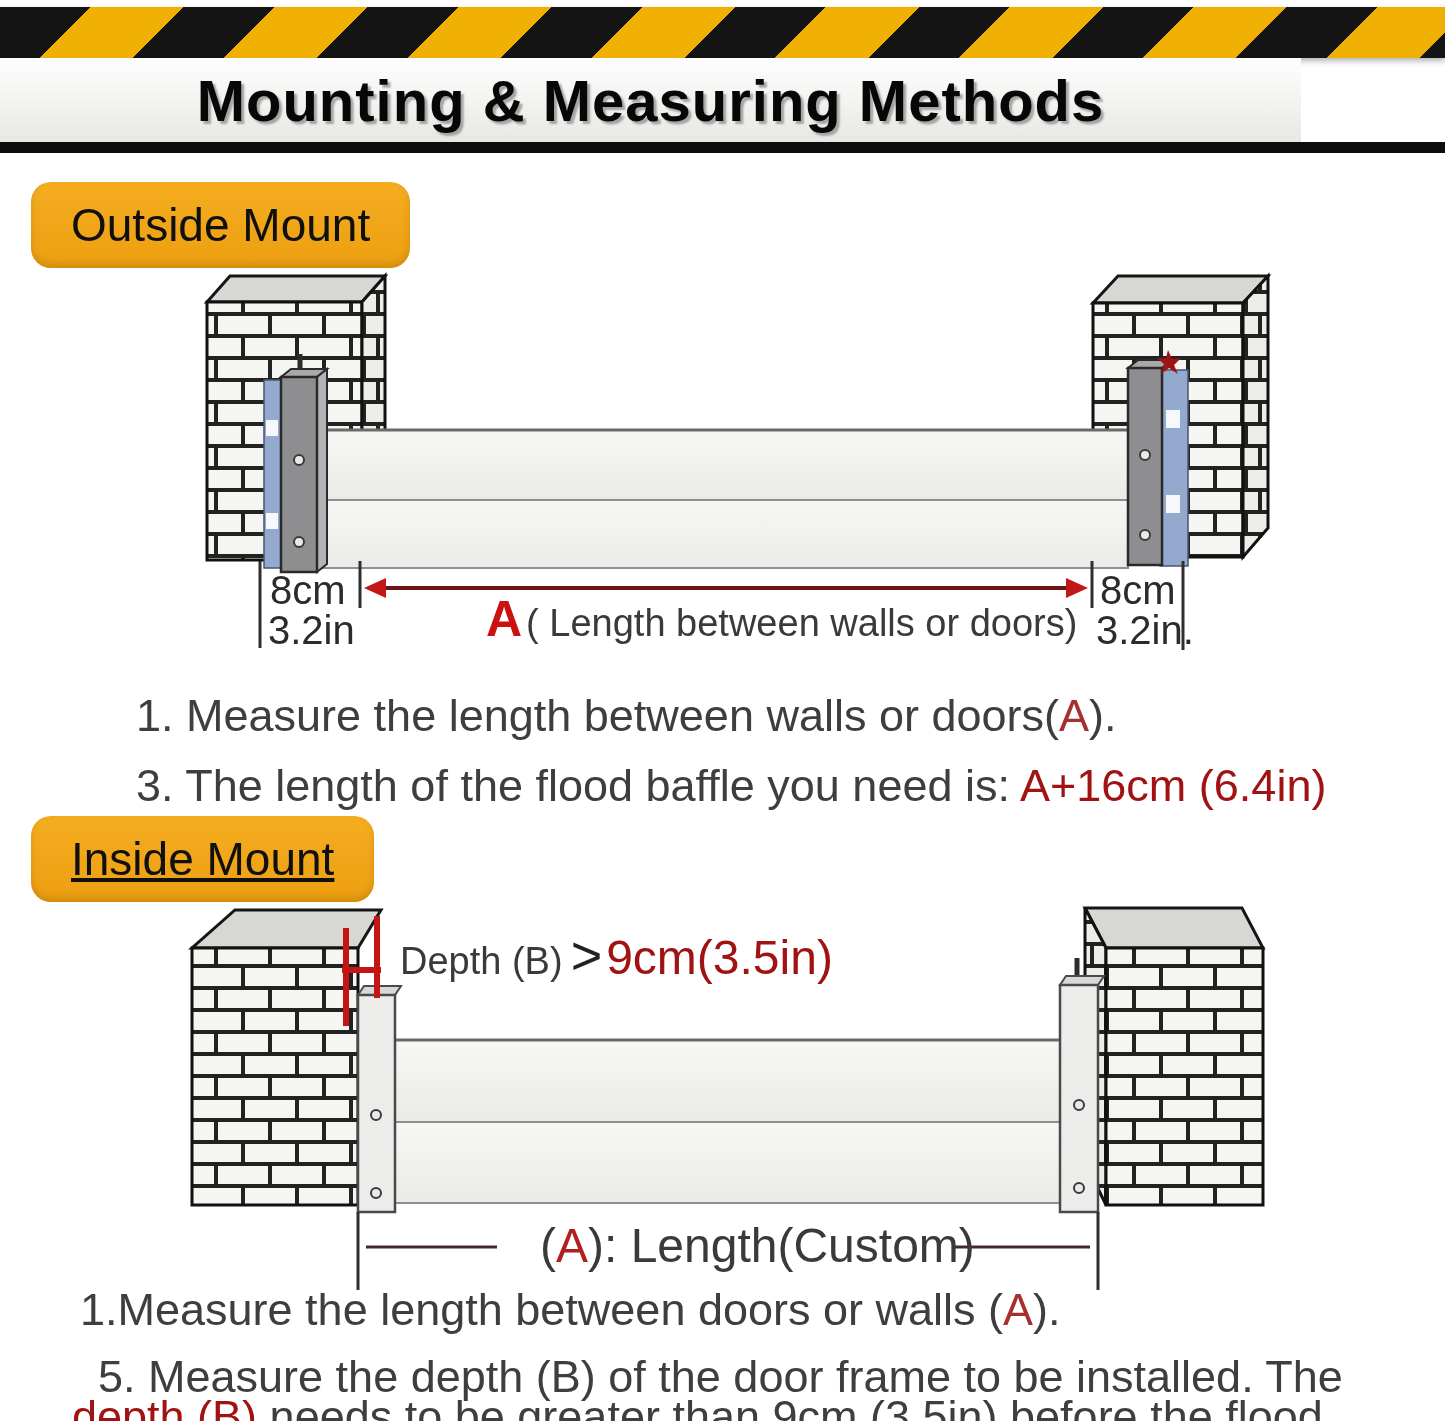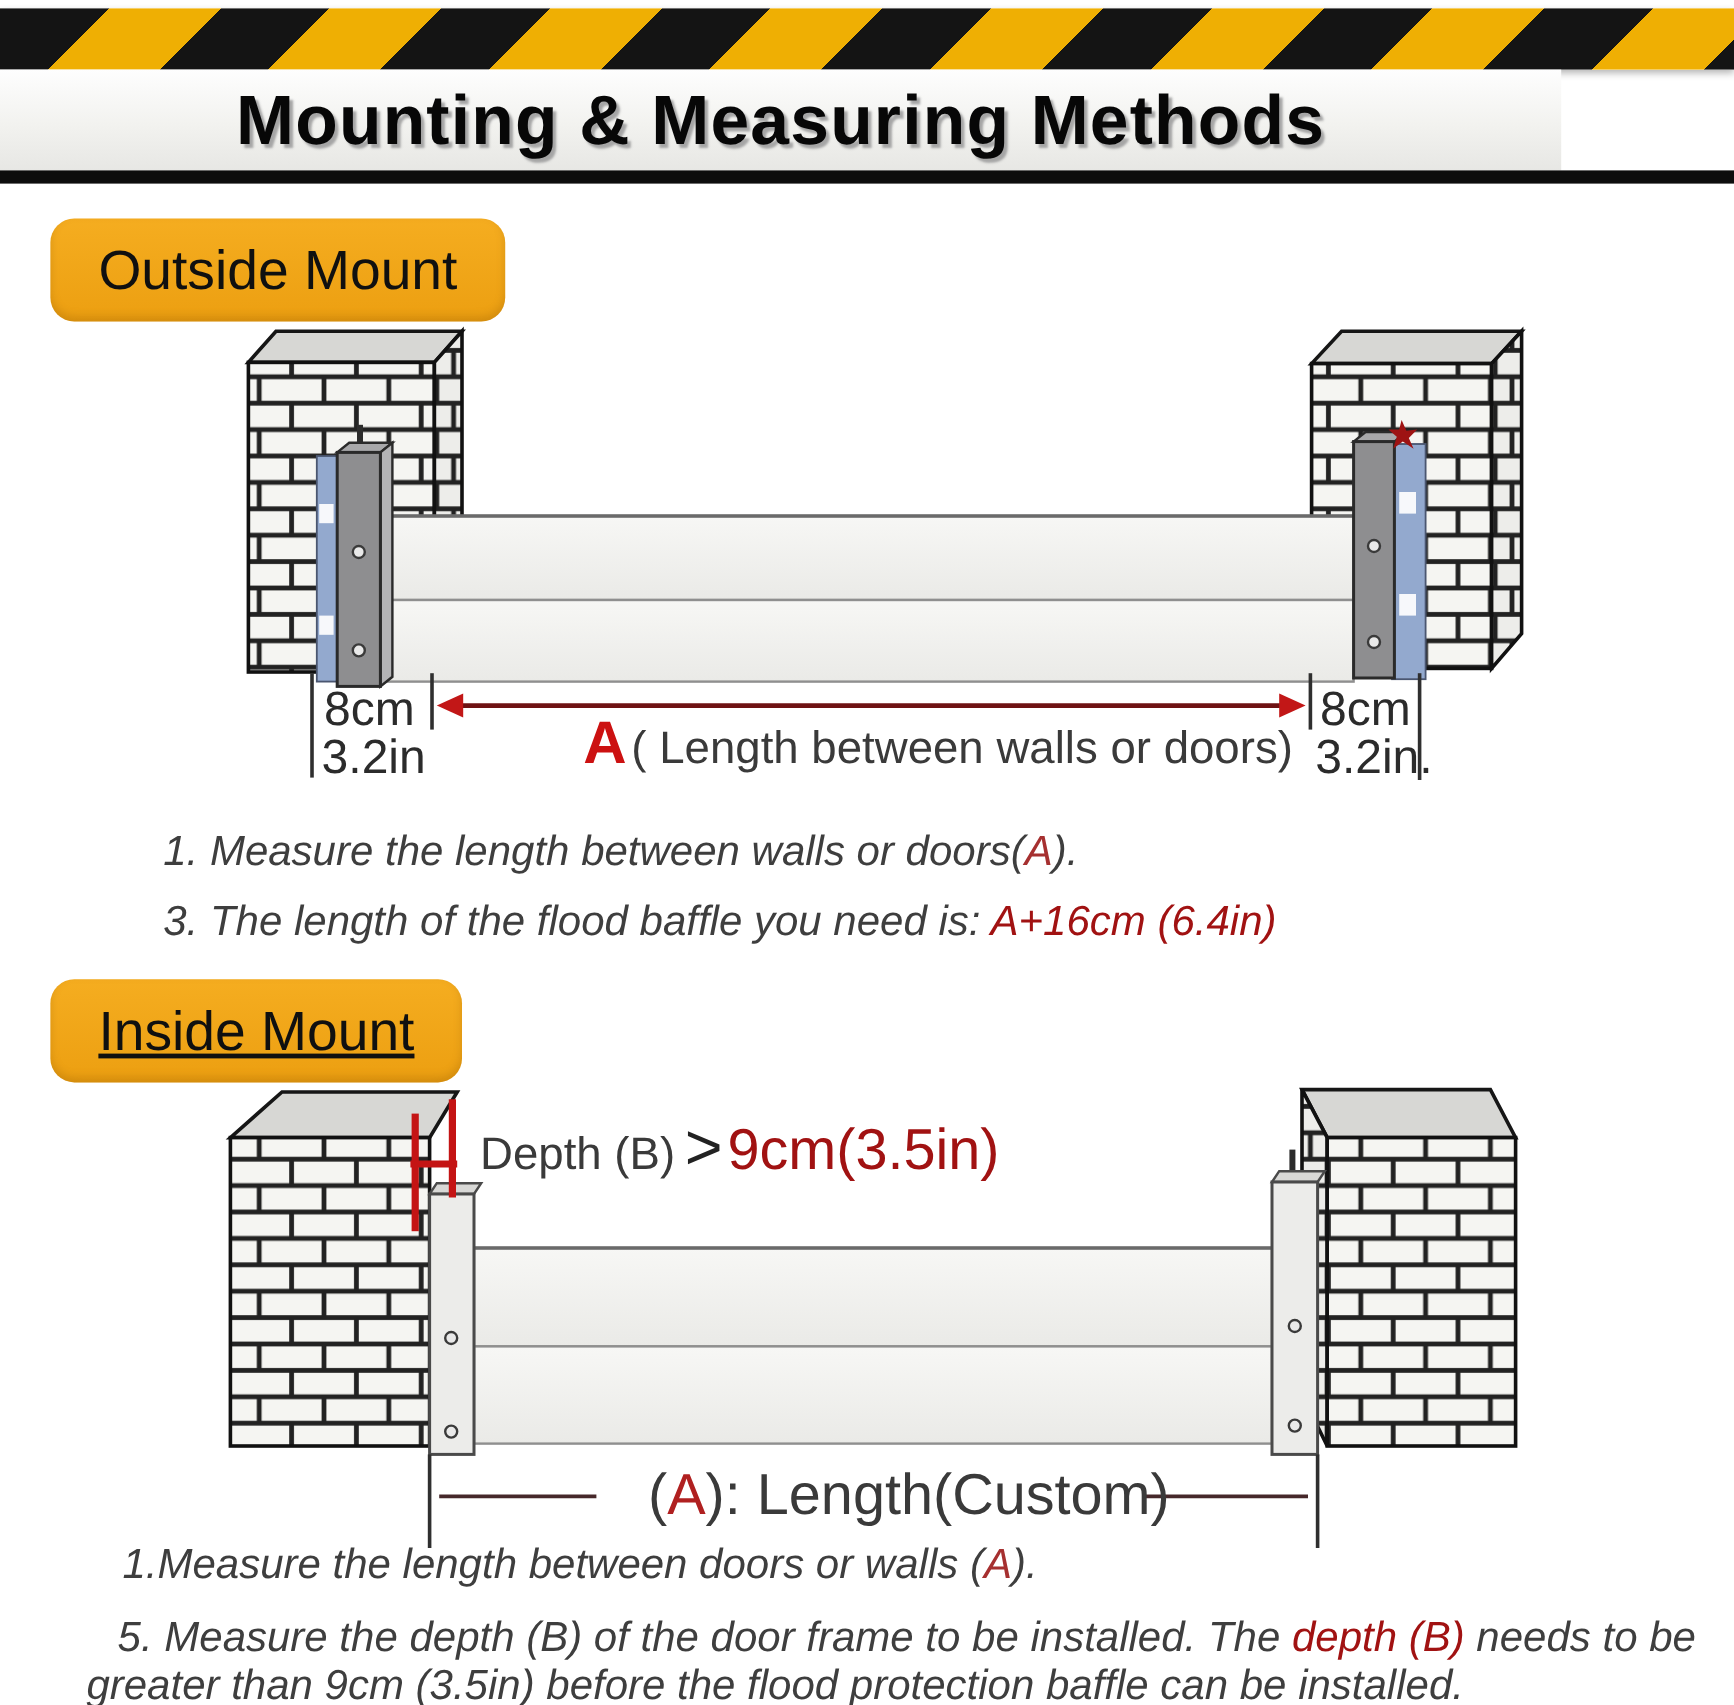--- a/index.html
+++ b/index.html
@@ -9,36 +9,36 @@
   .hazard{position:absolute;top:7px;left:0;width:1445px;height:51px;
     background:repeating-linear-gradient(135deg,#141414 0 64px,#EFAF03 64px 130px);
     box-shadow:0 3px 6px rgba(0,0,0,.30);}
   .titleband{position:absolute;top:58px;left:0;width:1301px;height:84px;
     background:linear-gradient(180deg,#fefefe 0%,#f2f2ef 55%,#e7e7e4 100%);
     display:flex;align-items:center;justify-content:center;}
   .titleband h1{margin:0;font-size:58px;font-weight:bold;color:#070707;
     letter-spacing:1px;text-shadow:3px 3px 2px #a5a5a5;}
   .blackbar{position:absolute;top:142px;left:0;width:1445px;height:11px;background:#0d0d0d;}
 
-  .badge{position:absolute;left:42px;background:linear-gradient(180deg,#f5ad20,#ec9f11);
+  .badge{position:absolute;left:31px;background:linear-gradient(180deg,#f5ad20,#ec9f11);
     border-radius:20px;font-size:46px;color:#101010;padding:0 40px;height:86px;line-height:86px;
     box-shadow:inset 0 -4px 7px rgba(140,85,0,.28);}
   .badge-outside{top:182px;}
   .badge-inside{top:816px;text-decoration:underline;}
 
   svg.diagram{position:absolute;left:0;width:1445px;}
   svg.outside{top:270px;height:395px;}
   svg.inside{top:900px;height:400px;}
 
-  .steps{position:absolute;left:0;width:1445px;color:#3e3e3e;font-size:35px;font-style:italic;}
+  .steps{position:absolute;left:0;width:1445px;color:#3e3e3e;font-size:45px;}
   .steps p{margin:0;}
   .steps-outside{top:690px;}
   .steps-outside p{padding-left:136px;margin-bottom:18px;}
   .steps-inside{top:1284px;}
-  .steps-inside p.one{padding-left:102px;margin-bottom:21px;}
+  .steps-inside p.one{padding-left:80px;margin-bottom:21px;}
   .steps-inside p.two{padding-left:72px;padding-right:10px;text-indent:26px;line-height:40px;}
   .red-a{color:#A63030;}
   .maroon{color:#A11212;text-align:center;}
 
   
   text{font-family:"Liberation Sans",sans-serif;}
   .ptop{fill:#d7d7d4;stroke:#161616;stroke-width:3;}
   .pface{stroke:#111;stroke-width:3;}
   .panel{fill:url(#panelG);stroke:#8f8f8f;stroke-width:2;}
   .paneltop{stroke:#6a6a6a;stroke-width:3;}

